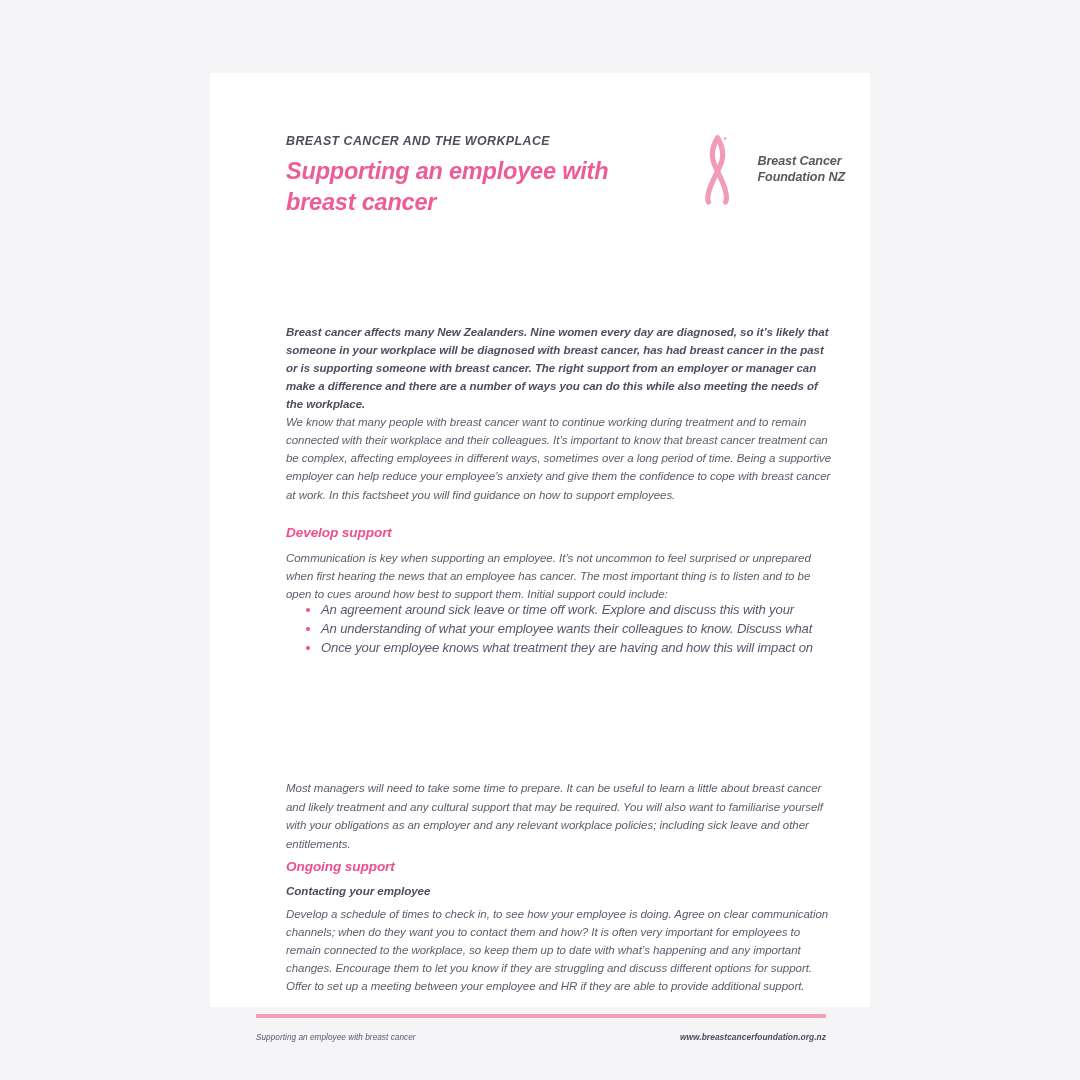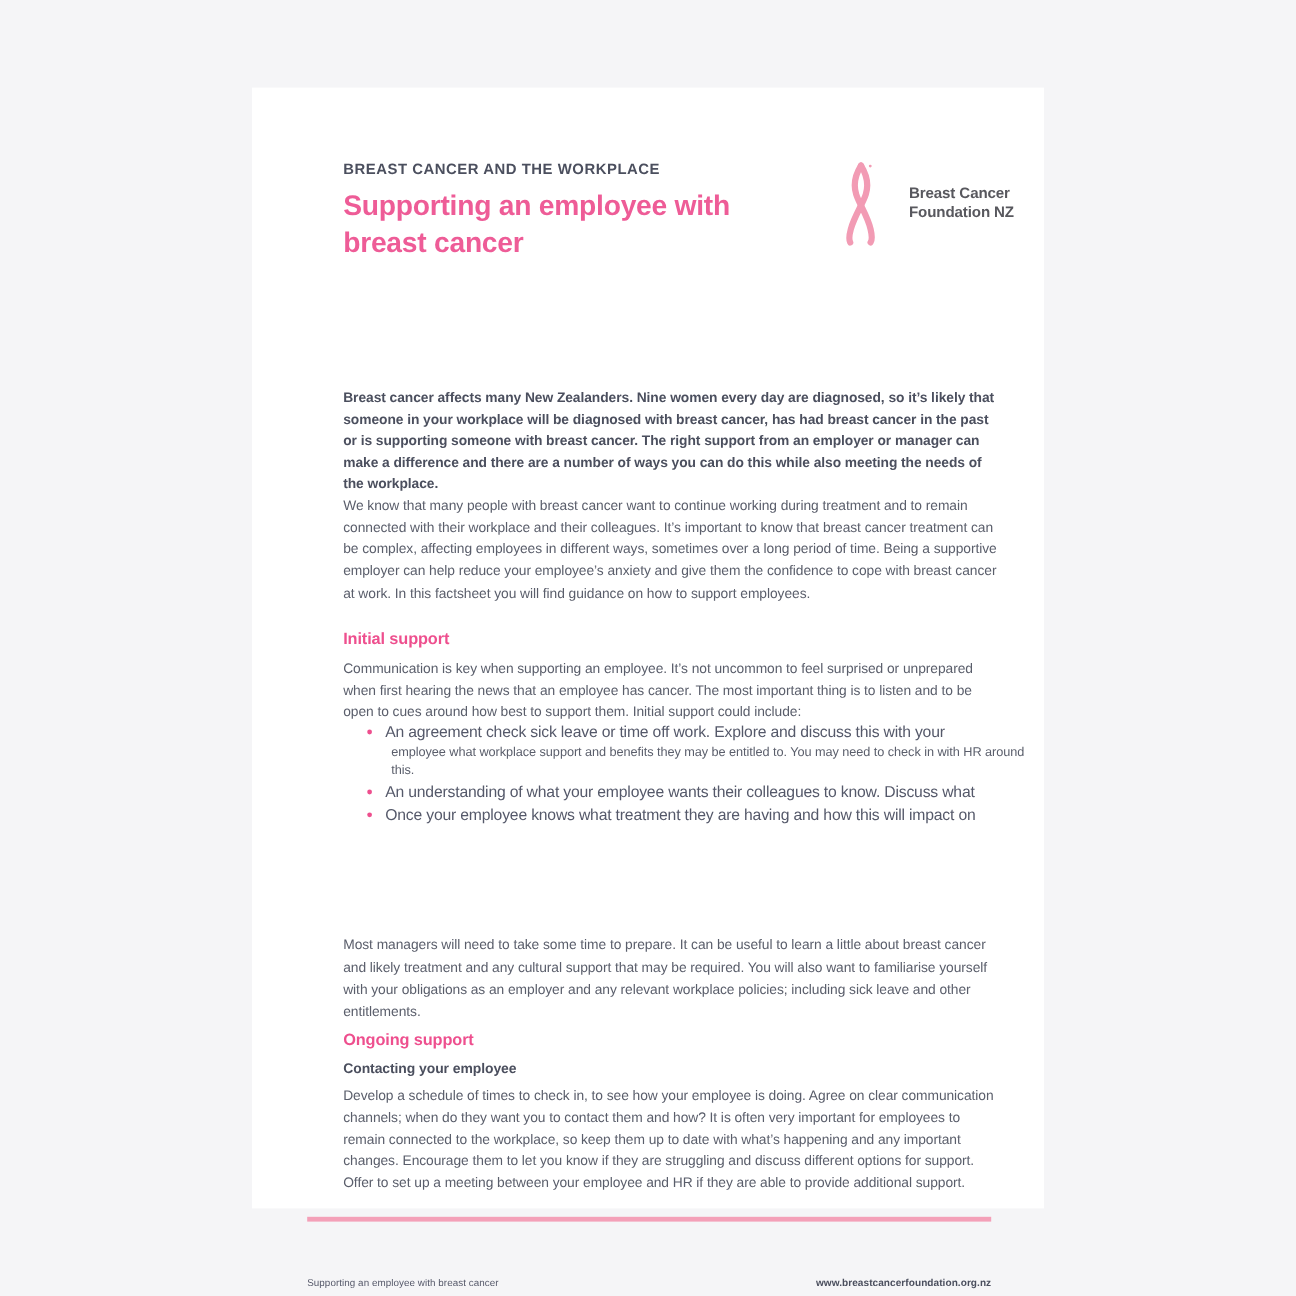--- a/index.html
+++ b/index.html
@@ -17,20 +17,21 @@
 
   
   #page-sheet {
     position: absolute;
     left: 210px;
     top: 73px;
     width: 660px;
     height: 934px;
     background: #ffffff;
     box-shadow: 0 0 0 0 rgba(0,0,0,0);
+    font-style: italic;
   }
 
   #content {
     position: absolute;
     left: 76px;
     top: 0;
     width: 547px;
     height: 100%;
   }
 
@@ -198,21 +199,20 @@
   .footer-left {
     font-size: 8.2px;
     color: #56596a;
     letter-spacing: 0.05px;
   }
   .footer-right {
     font-size: 8.4px;
     font-weight: bold;
     color: #4b4f5e;
     letter-spacing: 0.05px;
-    margin-top: 32px;
   }
 </style>
 </head>
 <body>
 
 <div id="page-sheet">
 
   <div id="content">
 
     <div class="header-block">
@@ -229,29 +229,28 @@
         <circle cx="27.2" cy="5.4" r="1.2" fill="#f29bb4"></circle>
       </svg>
       <div class="logo-text">Breast Cancer
 Foundation NZ</div>
     </div>
 
     <p class="lead">Breast cancer affects many New Zealanders. Nine women every day are diagnosed, so it’s likely that someone in your workplace will be diagnosed with breast cancer, has had breast cancer in the past or is supporting someone with breast cancer. The right support from an employer or manager can make a difference and there are a number of ways you can do this while also meeting the needs of the workplace.</p>
 
     <p class="para para-2">We know that many people with breast cancer want to continue working during treatment and to remain connected with their workplace and their colleagues. It’s important to know that breast cancer treatment can be complex, affecting employees in different ways, sometimes over a long period of time. Being a supportive employer can help reduce your employee’s anxiety and give them the confidence to cope with breast cancer at work. In this factsheet you will find guidance on how to support employees.</p>
 
-    <h2 id="initial-support-heading" class="section-heading">Initial support</h2>
+    <h2 id="initial-support-heading" class="section-heading">Develop support</h2>
 
     <p class="para para-3">Communication is key when supporting an employee. It’s not uncommon to feel surprised or unprepared when first hearing the news that an employee has cancer. The most important thing is to listen and to be open to cues around how best to support them. Initial support could include:</p>
 
     <ul class="bullets">
       <li class="bullet">
         <span class="dot"></span>
-        <span class="head">An agreement check sick leave or time off work. Explore and discuss this with your</span>
-        <span class="tail">employee what workplace support and benefits they may be entitled to. You may need to check in with HR around this.</span>
+        <span class="head">An agreement around sick leave or time off work. Explore and discuss this with your</span>
       </li>
       <li class="bullet">
         <span class="dot"></span>
         <span class="head">An understanding of what your employee wants their colleagues to know. Discuss what</span>
       </li>
       <li class="bullet">
         <span class="dot"></span>
         <span class="head">Once your employee knows what treatment they are having and how this will impact on</span>
       </li>
     </ul>

